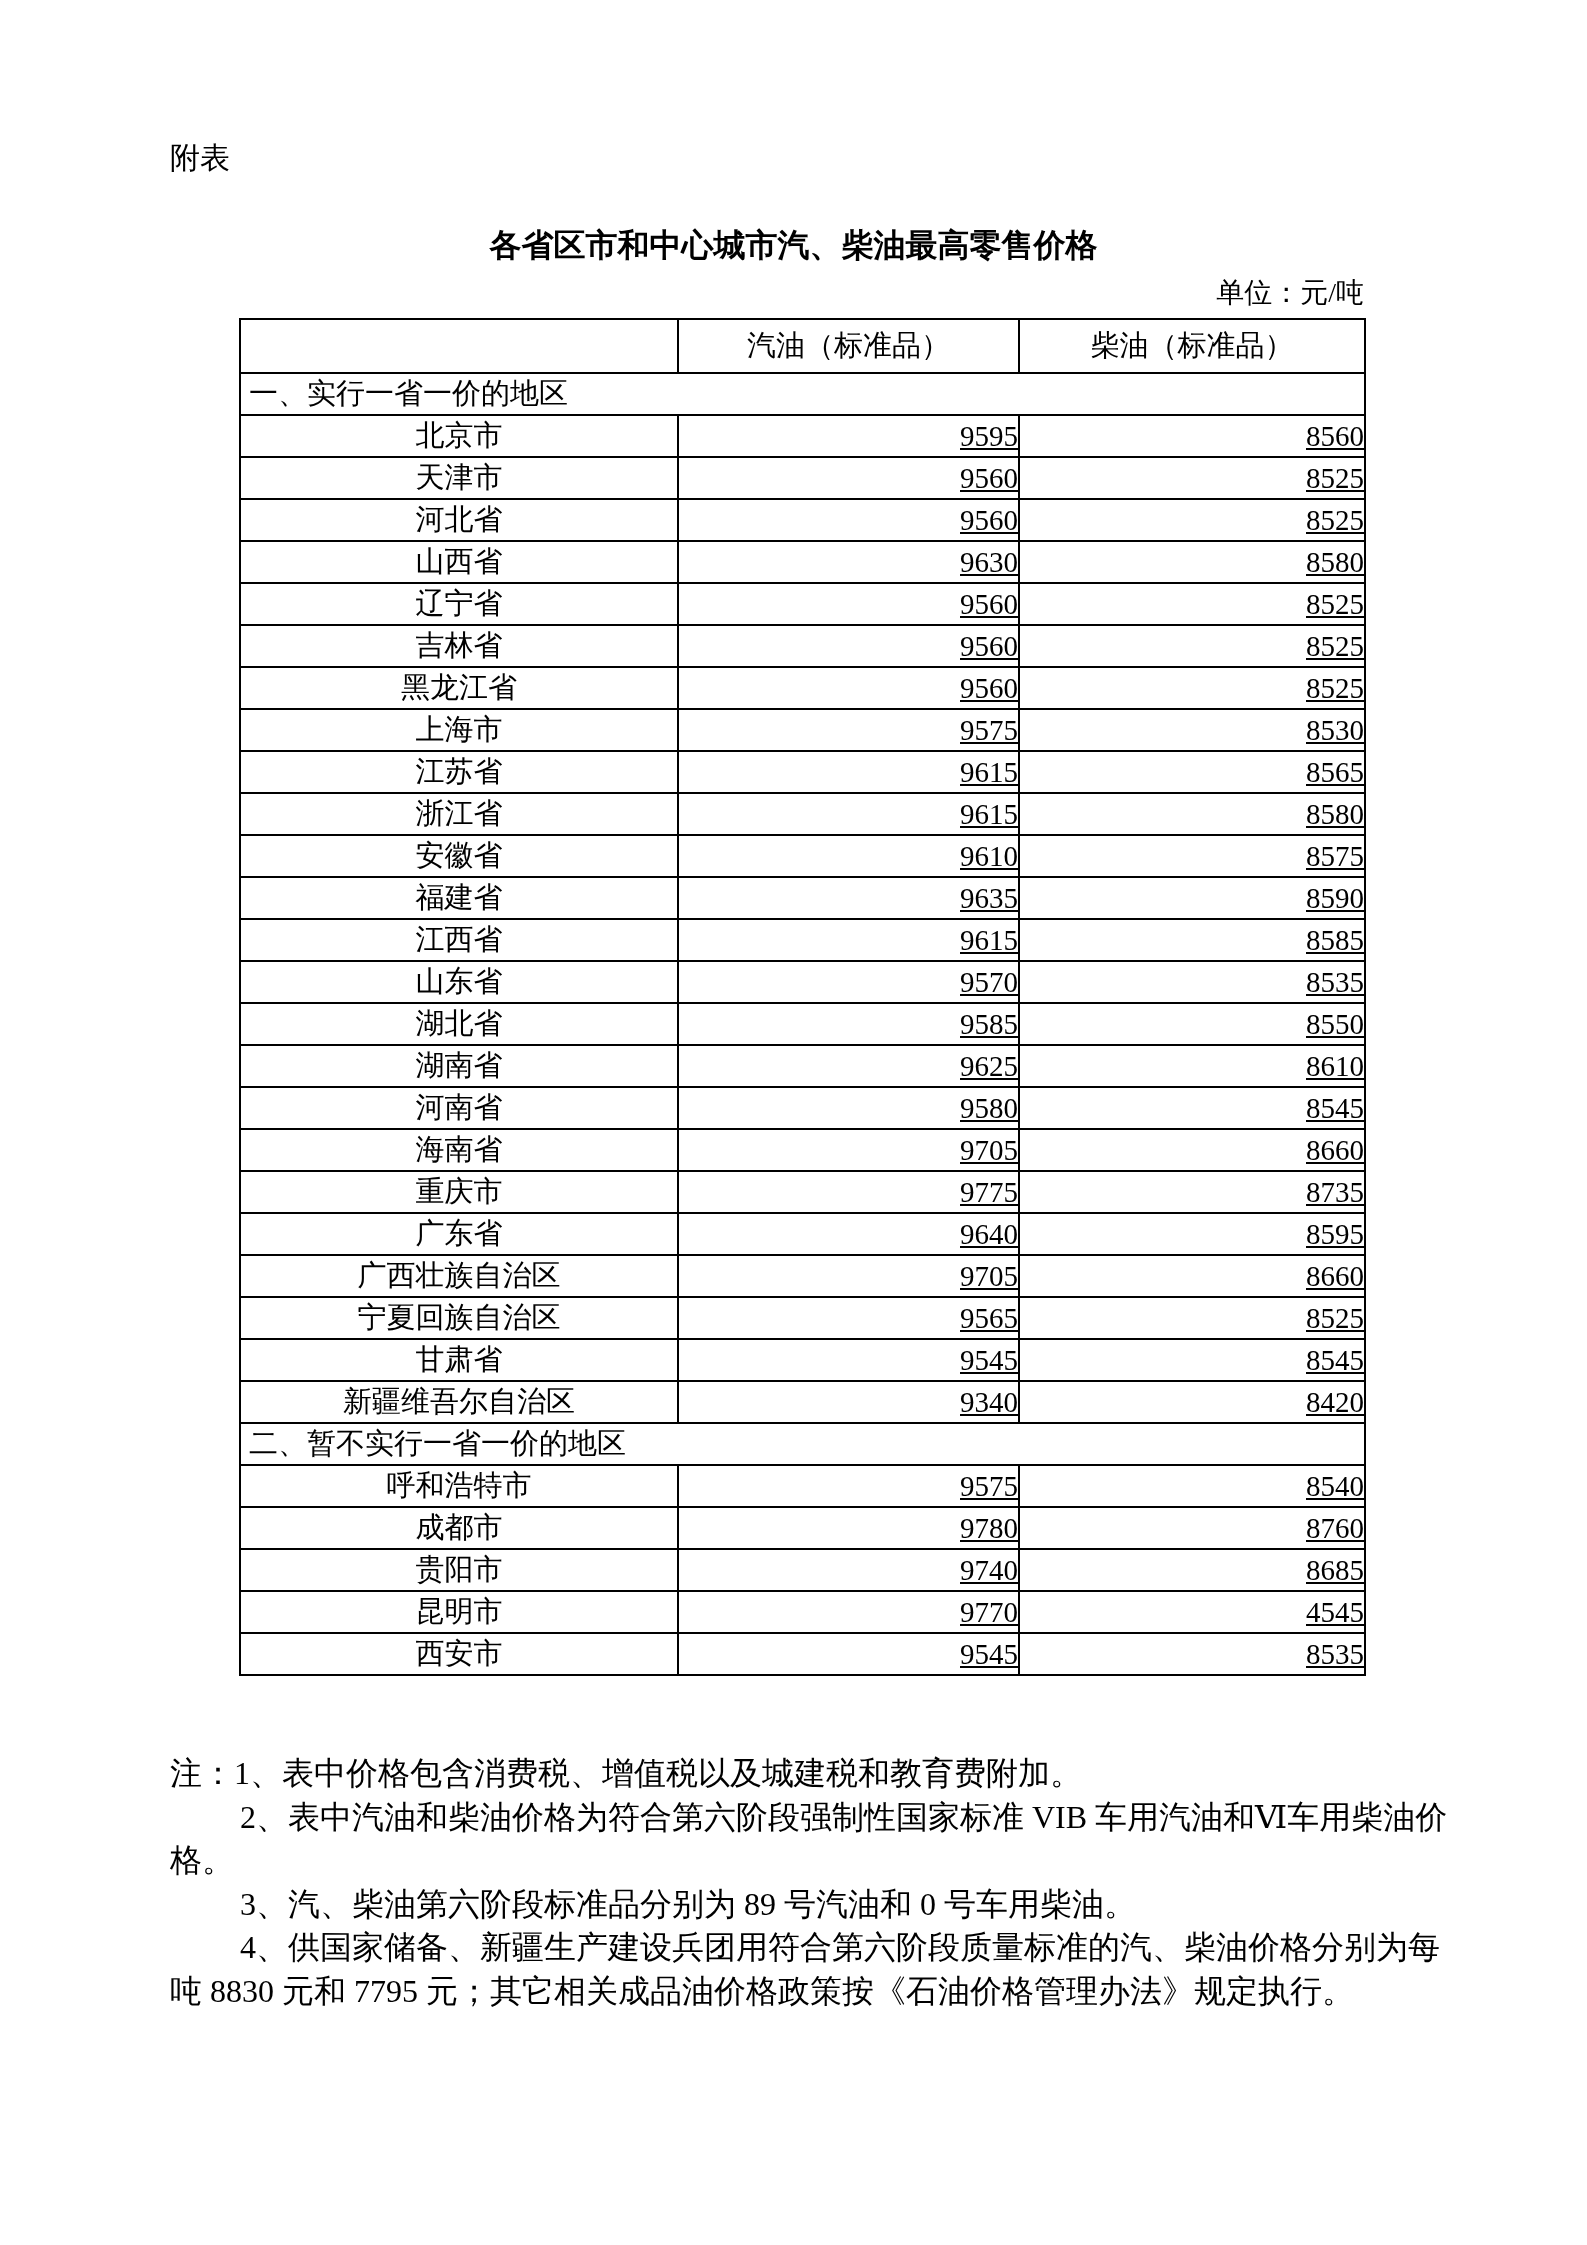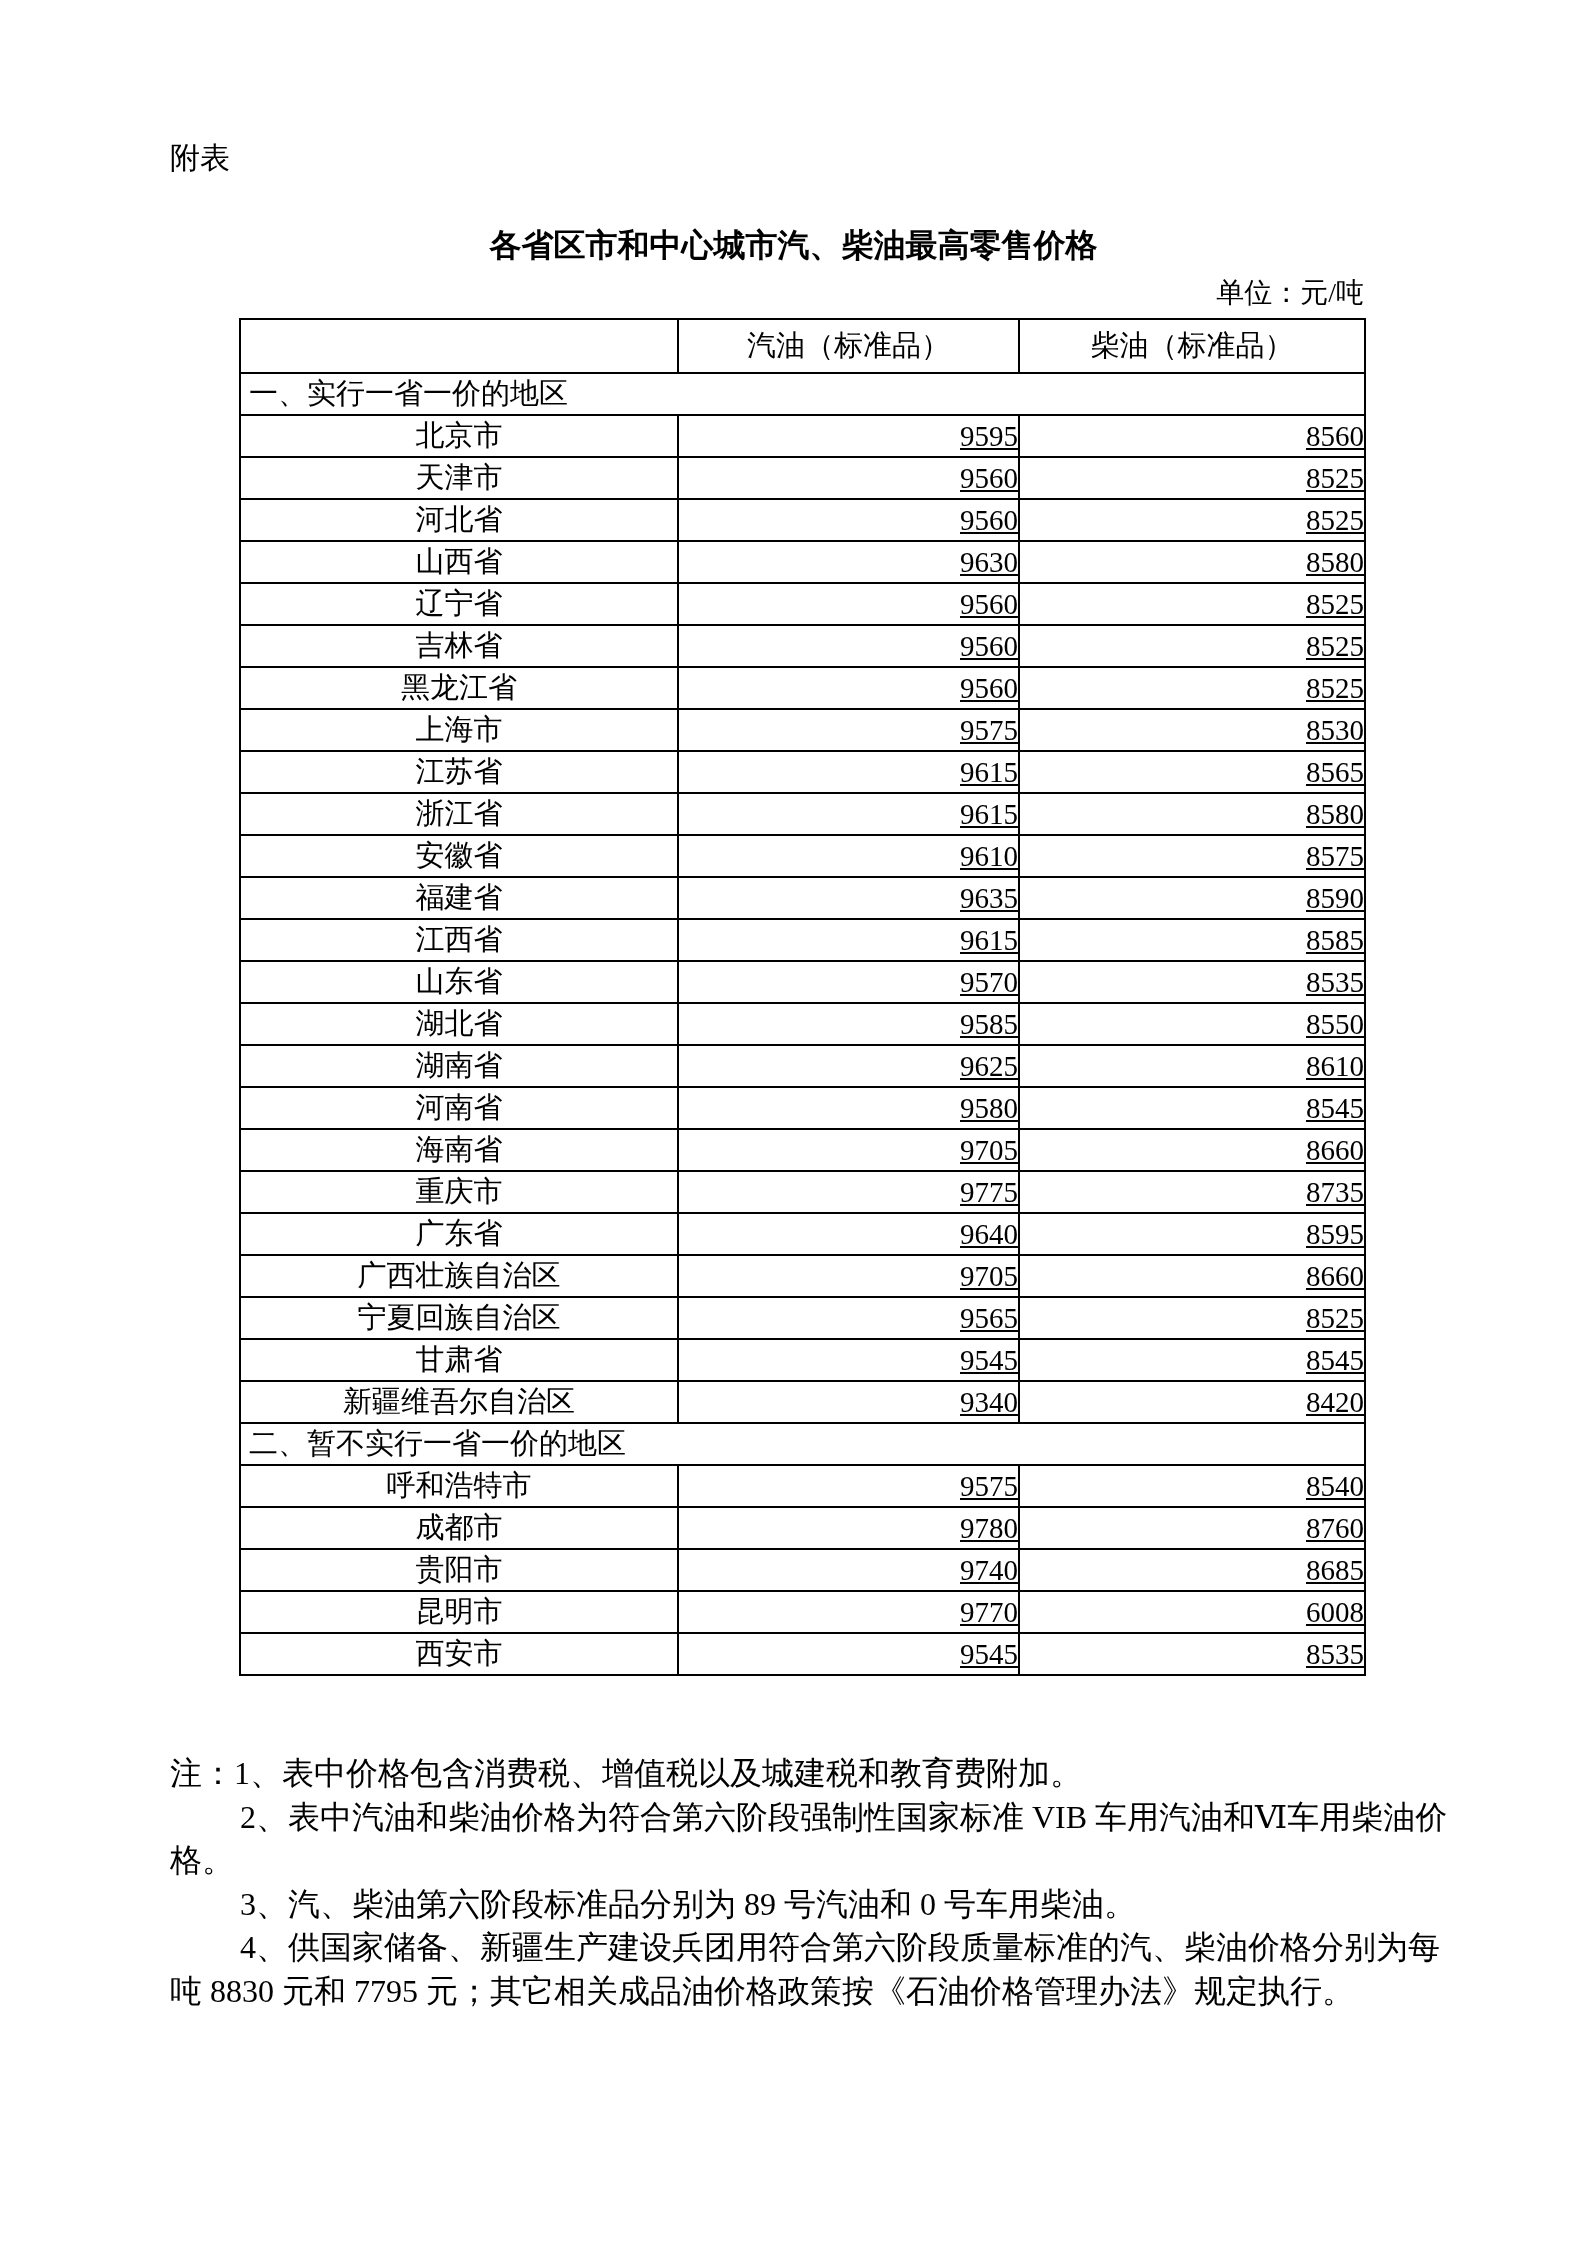--- a/index.html
+++ b/index.html
@@ -227,21 +227,21 @@
           <td class="price-cell">8760</td>
         </tr>
         <tr class="data-row">
           <td class="region-cell">贵阳市</td>
           <td class="price-cell">9740</td>
           <td class="price-cell">8685</td>
         </tr>
         <tr class="data-row">
           <td class="region-cell">昆明市</td>
           <td class="price-cell">9770</td>
-          <td class="price-cell">6008</td>
+          <td class="price-cell">4545</td>
         </tr>
         <tr class="data-row">
           <td class="region-cell">西安市</td>
           <td class="price-cell">9545</td>
           <td class="price-cell">8535</td>
         </tr>
       </tbody>
   </table>
 
   <div class="notes" id="notes">

